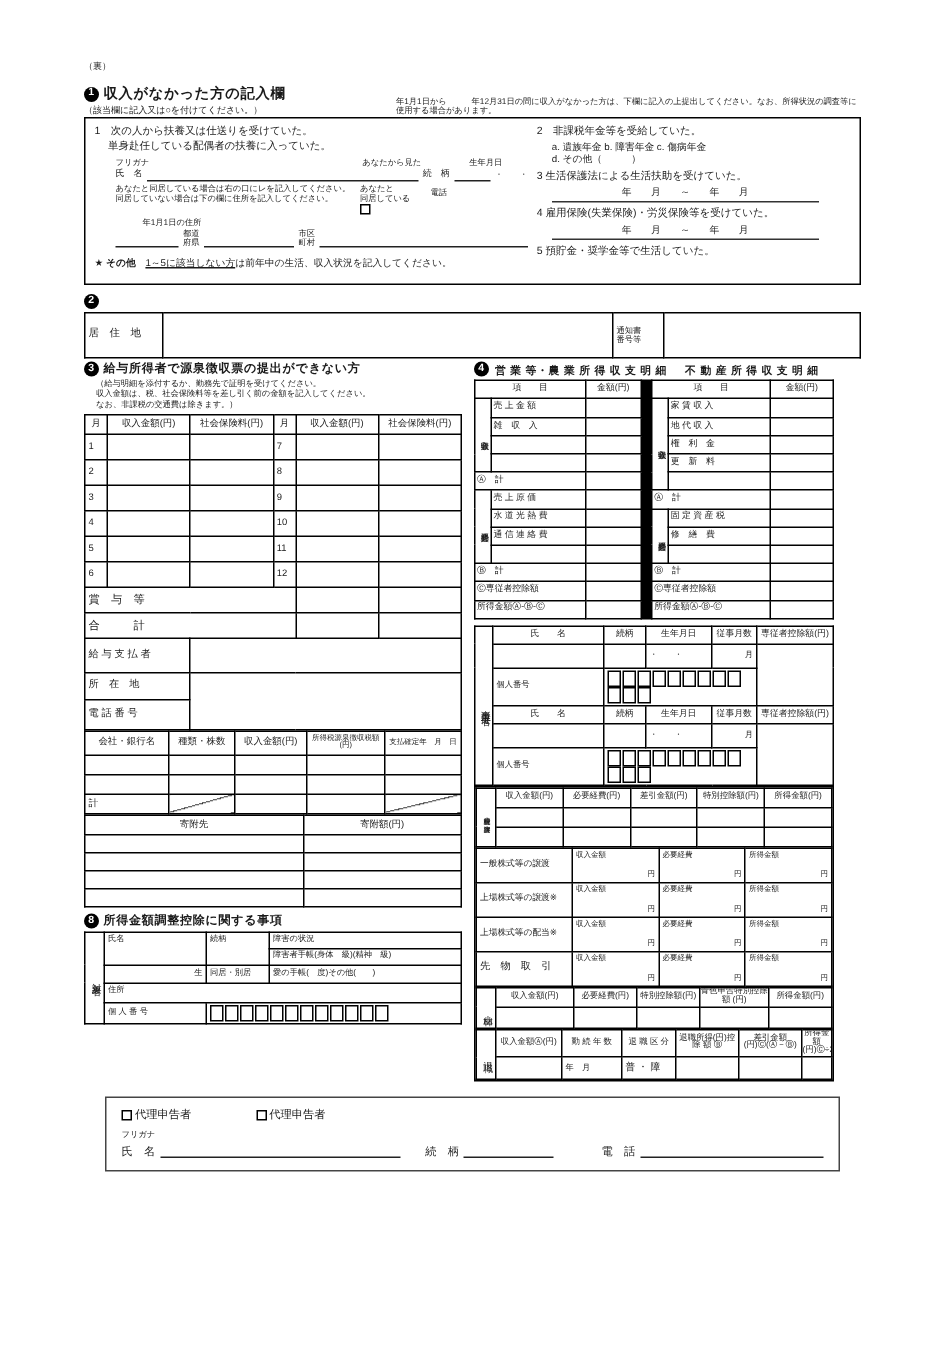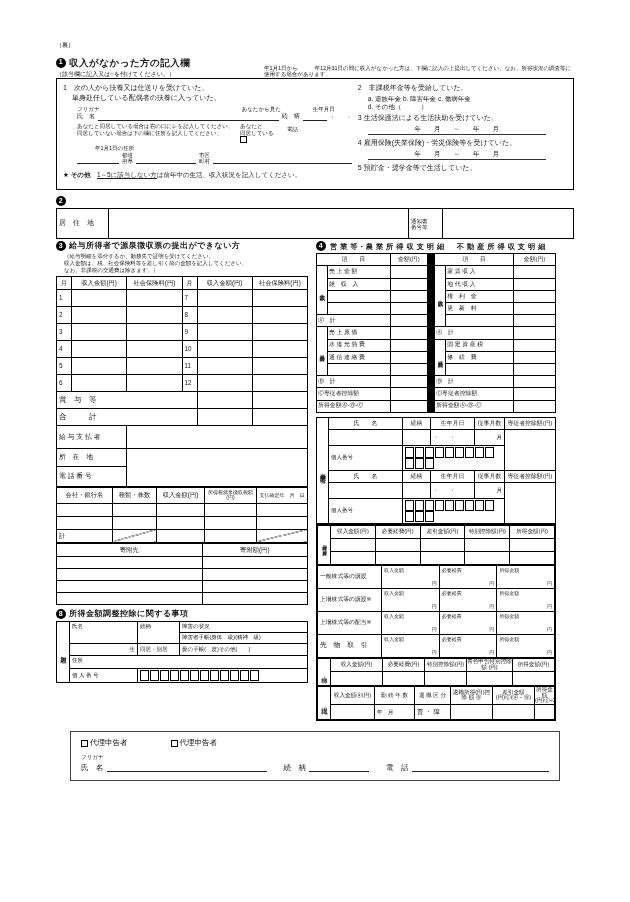--- a/index.html
+++ b/index.html
@@ -727,18 +727,18 @@
     <div class="frow" style="gap:43px;align-items:flex-start">
       <span style="font-size:7.5px"><span class="chk"></span><span>代理申告者</span></span>
       <span style="font-size:7.5px"><span class="chk"></span><span>代理申告者</span></span>
     </div>
     <div class="t5" style="margin-top:6px">フリガナ</div>
     <div class="frow" style="margin-top:2px">
       <span style="font-size:7.5px">氏　名</span>
       <span class="ul" style="width:160px"></span>
       <span style="font-size:7.5px;margin-left:14px">続　柄</span>
       <span class="ul" style="width:60px"></span>
-      <span style="font-size:7.5px;margin-left:14px">電　話</span>
+      <span style="font-size:7.5px;margin-left:29px">電　話</span>
       <span class="ul grow"></span>
     </div>
   </div>
 
 </div>
 
 </body></html>

